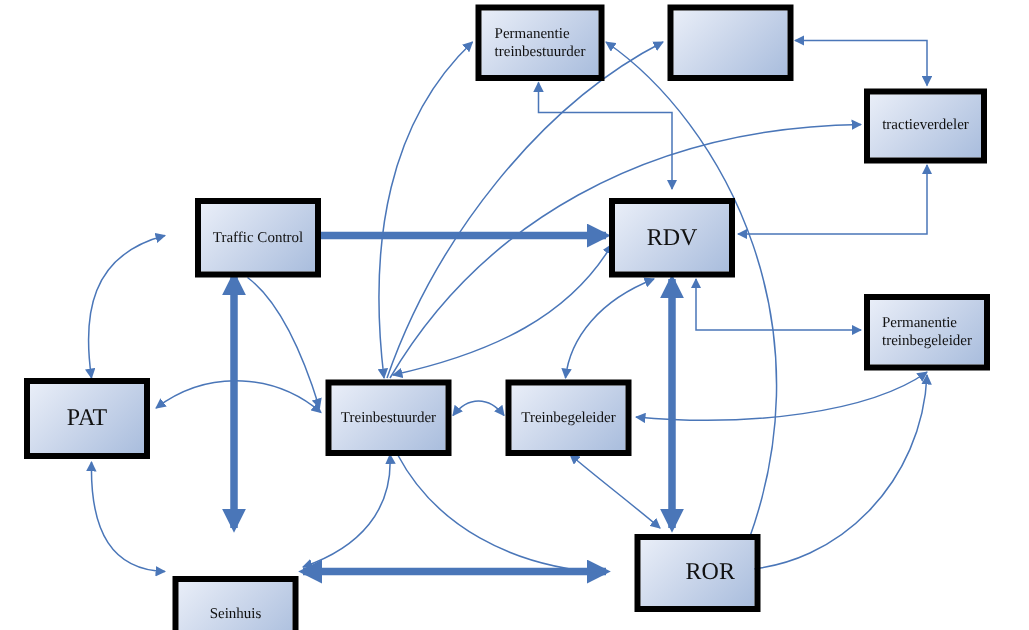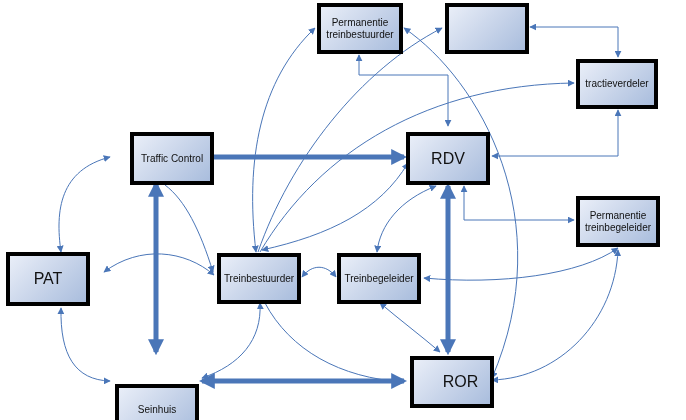--- a/index.html
+++ b/index.html
@@ -1,18 +1,18 @@
 <!DOCTYPE html>
 <html><head>
   <meta charset="utf-8">
   <style>
     html, body { margin: 0; padding: 0; background: #ffffff; }
     body { width: 686px; height: 420px; position: relative; overflow: hidden; font-family: "Liberation Sans", sans-serif; }
     #diagram { position: absolute; left: 0; top: 0; width: 686px; height: 420px; }
-    .node { position: absolute; box-sizing: border-box; border: 4px solid #000; background: linear-gradient(135deg, #e9eef8 0%, #c9d5ea 50%, #a9bddd 100%); display: flex; align-items: center; justify-content: center; text-align: center; font-size: 10px; line-height: 12px; color: #111; }
+    .node { position: absolute; box-sizing: border-box; border: 4px solid #000; background: linear-gradient(135deg, #e9eef8 0%, #c9d5ea 50%, #a9bddd 100%); display: flex; align-items: center; justify-content: center; text-align: left; font-size: 10px; line-height: 12px; color: #111; font-family: Liberation Serif, serif; }
     .node .shadow { position: absolute; left: 6px; top: 6px; right: -8px; bottom: -8px; z-index: -1; background: repeating-linear-gradient(45deg, #b9c7e6 0 1px, #ffffff 1px 2px); }
     .node.big { font-size: 16px; }
     .node span { white-space: pre-line; }
   </style>
 </head>
 <body>
 
 <svg id="diagram" viewBox="0 0 686 420" xmlns="http://www.w3.org/2000/svg">
   <defs>
     <marker id="ah" viewBox="0 0 10 10" refX="9" refY="5" markerWidth="7" markerHeight="7" orient="auto-start-reverse">
@@ -70,32 +70,32 @@
 </div>
 <div class="node big" style="left:406px;top:132px;width:84px;height:53px;">
   <div class="shadow"></div>
   <span>RDV</span>
 </div>
 <div class="node" style="left:576px;top:196px;width:84px;height:51px;">
   <div class="shadow"></div>
   <span>Permanentie
 treinbegeleider</span>
 </div>
-<div class="node big" style="left:6px;top:252px;width:84px;height:54px;">
+<div class="node big" style="left:16px;top:252px;width:84px;height:54px;">
   <div class="shadow"></div>
   <span>PAT</span>
 </div>
 <div class="node" style="left:217px;top:253px;width:84px;height:51px;">
   <div class="shadow"></div>
   <span>Treinbestuurder</span>
 </div>
 <div class="node" style="left:337px;top:253px;width:84px;height:51px;">
   <div class="shadow"></div>
   <span>Treinbegeleider</span>
 </div>
 <div class="node" style="left:115px;top:356px;width:84px;height:52px;margin-top:28px;">
   <div class="shadow"></div>
   <span>Seinhuis</span>
 </div>
-<div class="node big" style="left:410px;top:356px;width:84px;height:52px;padding-left:17px;">
+<div class="node big" style="left:423px;top:356px;width:84px;height:52px;padding-left:17px;">
   <div class="shadow"></div>
   <span>ROR</span>
 </div>
 
 </body></html>

